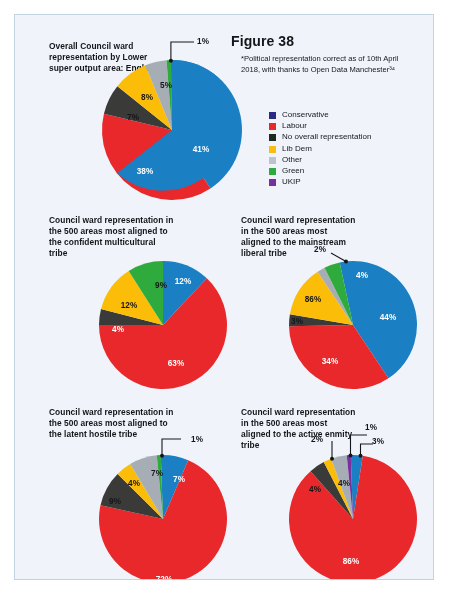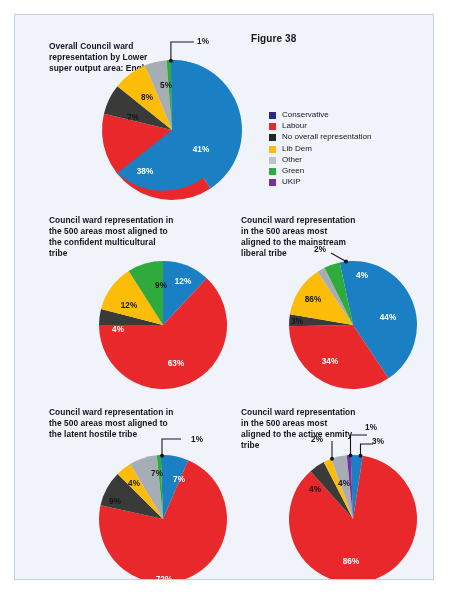--- a/index.html
+++ b/index.html
@@ -7,22 +7,22 @@
     width:450px;height:600px;background:#ffffff;
     font-family:"Liberation Sans", sans-serif;
     -webkit-font-smoothing:antialiased;
   }
   .page{
     position:absolute;left:14px;top:14px;width:420px;height:566px;
     background:#f0f4fa;border:1px solid #c3d2e2;box-sizing:border-box;
     overflow:hidden;
   }
   .fig-title{
-    position:absolute;left:236px;top:18px;
-    font-size:10px;font-weight:bold;color:#14161a;letter-spacing:.1px;
+    position:absolute;left:216px;top:18px;
+    font-size:14px;font-weight:bold;color:#14161a;letter-spacing:.1px;
   }
   .fig-note{
     position:absolute;left:226px;top:38px;width:176px;
     font-size:7.6px;line-height:1.45;color:#14161a;
   }
   .legend{position:absolute;left:254px;top:96px;}
   .legend-row{display:flex;align-items:flex-end;margin-bottom:3.2px;}
   .swatch{width:7px;height:7px;margin-right:6px;flex:none;}
   .legend-label{font-size:8px;color:#14161a;line-height:1;}
 
@@ -69,20 +69,21 @@
     </svg>
     <div class="plabel on" style="left:168px;top:120px;">41%</div>
     <div class="plabel on" style="left:112px;top:142px;">38%</div>
     <div class="plabel off" style="left:100px;top:88px;">7%</div>
     <div class="plabel off" style="left:114px;top:68px;">8%</div>
     <div class="plabel off" style="left:133px;top:56px;">5%</div>
     <div class="plabel off" style="left:170px;top:12px;">1%</div>
   </div>
 
   <div class="fig-title">Figure 38</div>
+  <div class="fig-note">*Political representation correct as of 10th April 2018, with thanks to Open Data Manchester³⁴</div>
   <div class="legend">
     <div class="legend-row">
       <span class="swatch" style="background:#2a2a86"></span>
       <span class="legend-label">Conservative</span>
     </div>
     <div class="legend-row">
       <span class="swatch" style="background:#e8282b"></span>
       <span class="legend-label">Labour</span>
     </div>
     <div class="legend-row">

